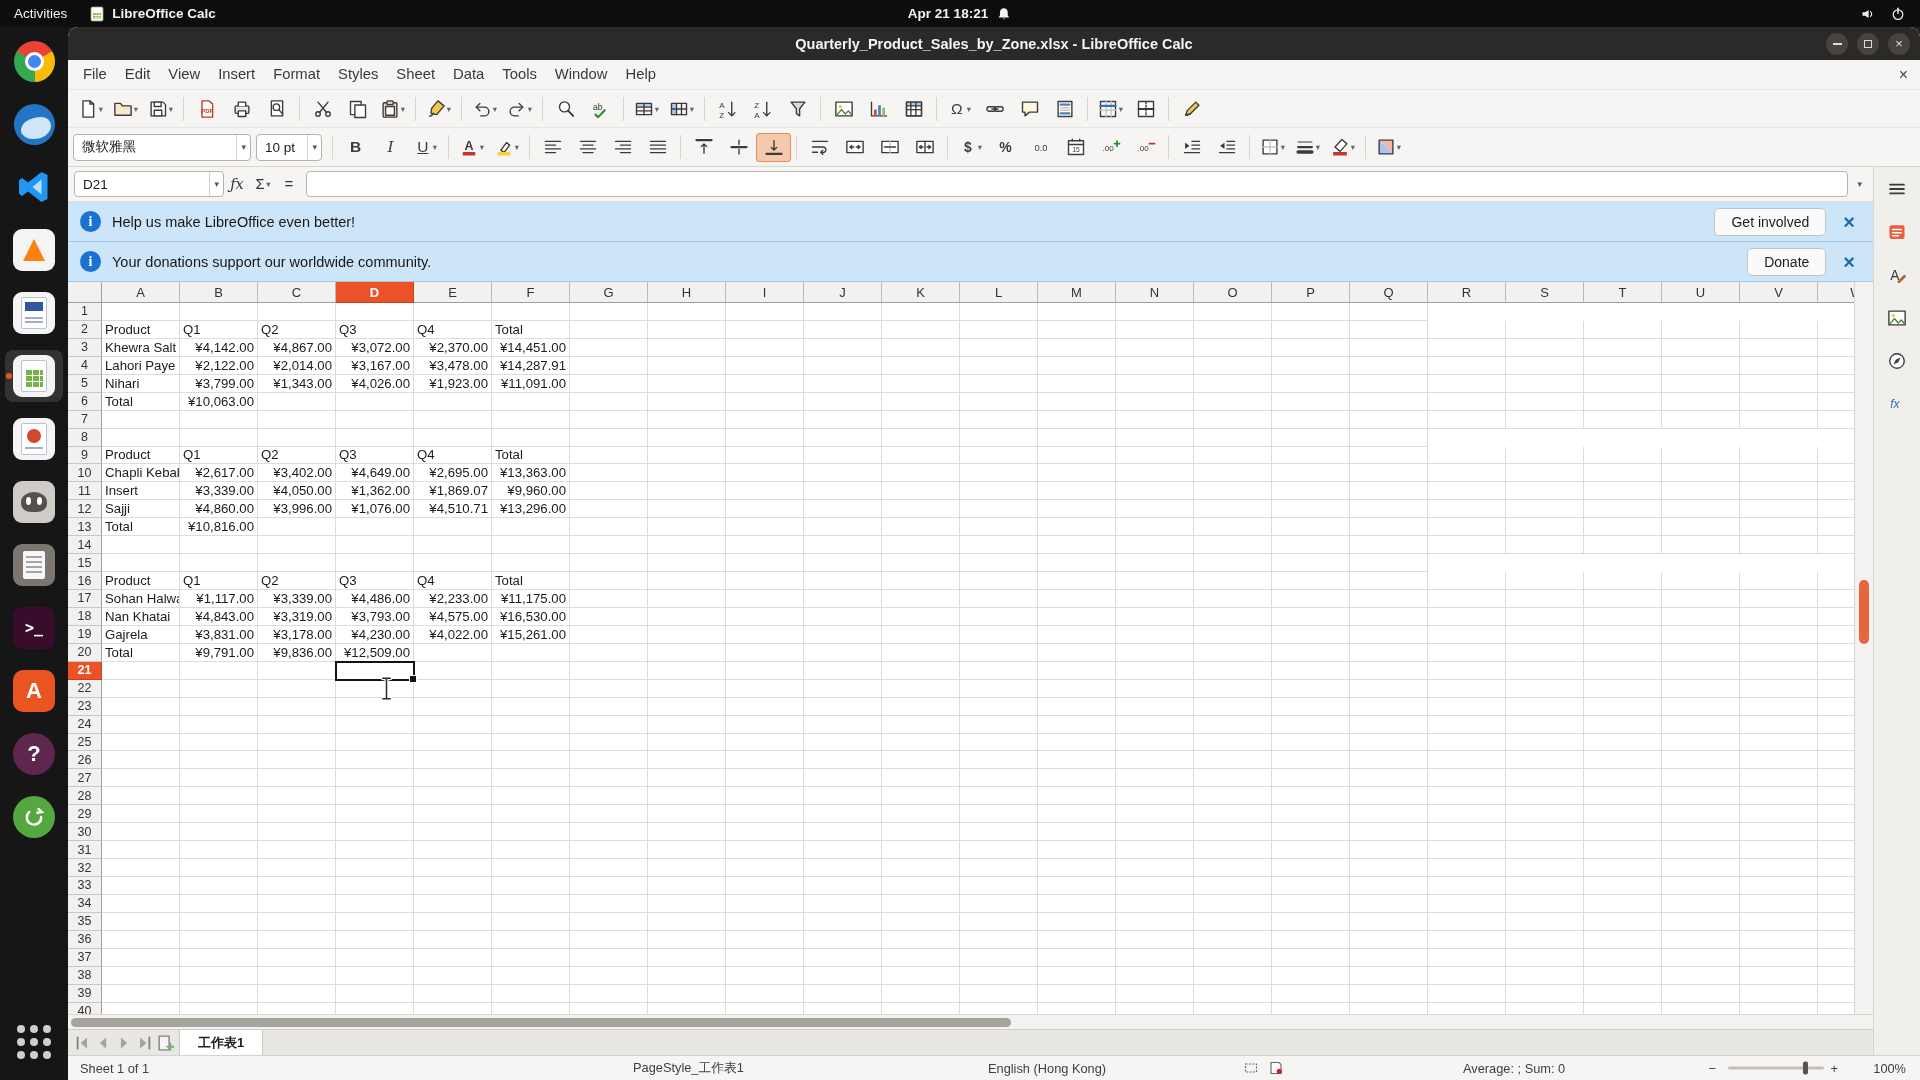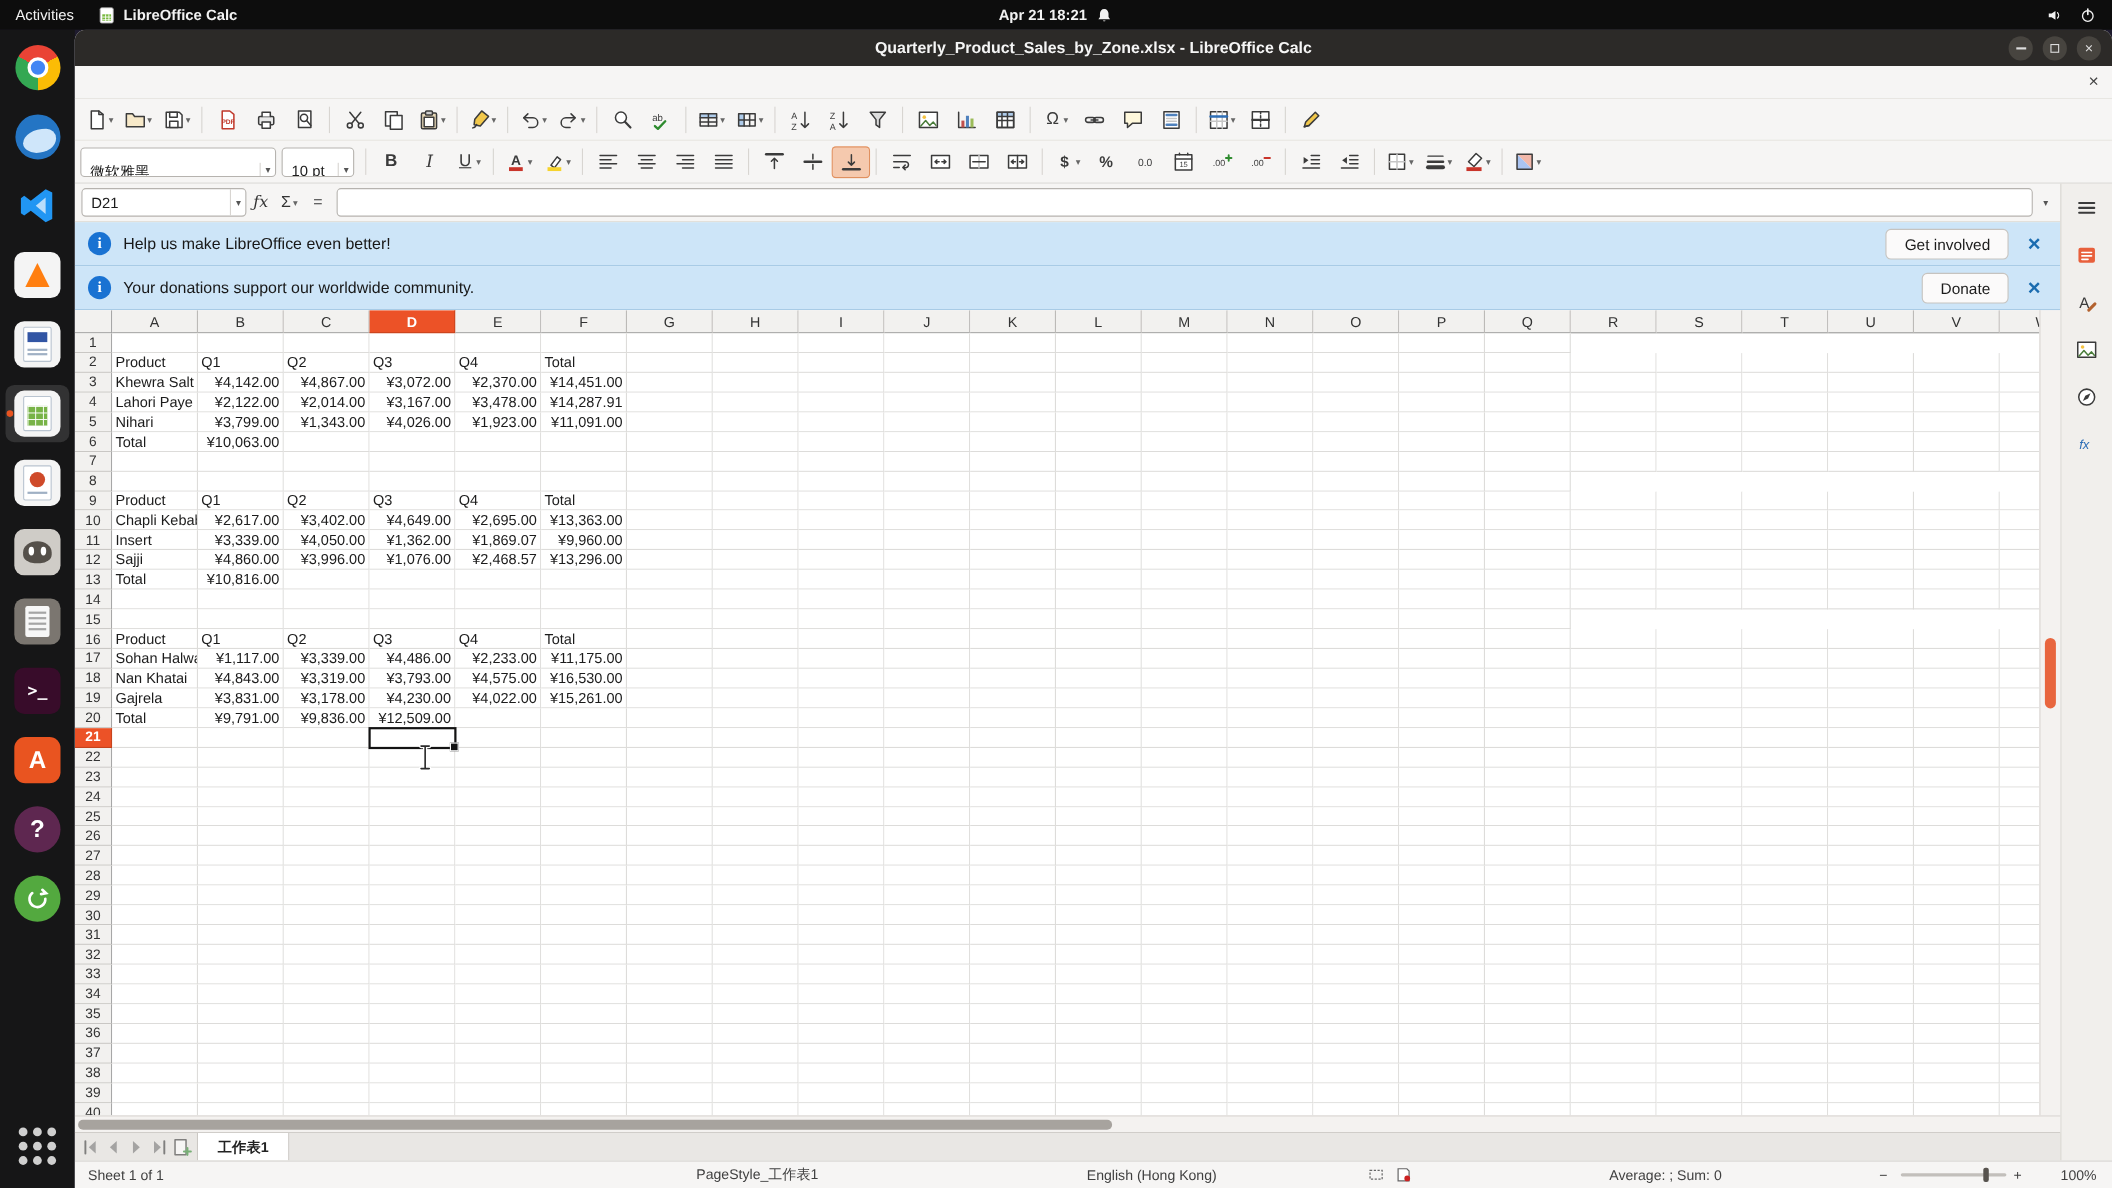--- a/index.html
+++ b/index.html
@@ -69,21 +69,21 @@
   .tb-btn{height:29px;min-width:29px;padding:0 3px;border-radius:4px;display:flex;align-items:center;justify-content:center;}
   .tb-btn.active{background:#f5c9ae;box-shadow:inset 0 0 0 1px #e0905f;}
   .tb-sep{width:1px;height:24px;background:#d8d5d1;margin:0 5px;flex:none;}
   .icon-svg{width:20px;height:20px;display:block;}
   .icon-text{font-size:15.5px;color:#3b3b3b;line-height:20px;min-width:18px;text-align:center;}
   .g-b{font-weight:bold;}
   .g-i{font-style:italic;font-family:"DejaVu Serif",serif;}
   .g-u{text-decoration:underline;}
   .g-cur{font-weight:bold;font-size:14px;}
   .dd{font-size:8.5px;color:#666;margin-left:1px;}
-  .combo{height:27px;background:#fff;border:1px solid #b6b3af;border-radius:4px;display:flex;padding:13px 4px 0 8px;font-size:13.5px;color:#1c1c1c;gap:6px;margin-right:5px;box-sizing:border-box;}
+  .combo{height:27px;background:#fff;border:1px solid #b6b3af;border-radius:4px;display:flex;align-items:center;padding:0 4px 0 8px;font-size:13.5px;color:#1c1c1c;gap:6px;margin-right:5px;box-sizing:border-box;}
   .font-combo{width:178px;}
   .size-combo{width:66px;}
   .combo-val{flex:1;overflow:hidden;white-space:nowrap;}
   .combo-dd{font-size:9px;color:#555;border-left:1px solid #d8d5d1;padding-left:4px;align-self:stretch;display:flex;align-items:center;}
 
   
   .body-row{flex:1;display:flex;min-height:0;}
   .doc-col{flex:1;display:flex;flex-direction:column;min-width:0;}
   .formulabar{height:34px;display:flex;align-items:center;background:#f6f5f4;padding:0 6px;border-bottom:1px solid #e0ded9;flex:none;}
   .namebox{width:150px;height:26px;background:#fff;border:1px solid #b6b3af;border-radius:4px;display:flex;align-items:center;padding:0 4px 0 8px;font-size:13.5px;color:#1c1c1c;box-sizing:border-box;}
@@ -290,20 +290,33 @@
           <span class="win-btn">
               <span class="wb-max"></span>
             </span>
           <span class="win-btn">
               <span class="wb-close">×</span>
             </span>
         </span>
       </div>
 
       <div class="menubar">
+        <span class="menu-items">
+            <span class="menu-item">File</span>
+            <span class="menu-item">Edit</span>
+            <span class="menu-item">View</span>
+            <span class="menu-item">Insert</span>
+            <span class="menu-item">Format</span>
+            <span class="menu-item">Styles</span>
+            <span class="menu-item">Sheet</span>
+            <span class="menu-item">Data</span>
+            <span class="menu-item">Tools</span>
+            <span class="menu-item">Window</span>
+            <span class="menu-item">Help</span>
+          </span>
         <span class="doc-close">×</span>
       </div>
 
       <div class="toolbar std">
         <span class="tb-items">
             <span class="tb-btn">
               <span>
                 <svg class="icon-svg" viewBox="0 0 16 16" fill="none" stroke="#3b3b3b" stroke-width="1.1" stroke-linecap="round" stroke-linejoin="round">
                   <path d="M4 1.5h5.5L12.5 4v10.5h-8.5z" fill="#fff"></path>
                   <path d="M9.5 1.5V4h3"></path>
@@ -1128,21 +1141,21 @@
                     <span class="cell" style="width: 78px;"></span>
                     <span class="cell" style="width: 78px;"></span>
                     <span class="cell" style="width: 78px;"></span>
                   </div>
                   <div class="grow">
                     <span class="rowhdr">12</span>
                     <span class="cell" style="width: 78px;">Sajji</span>
                     <span class="cell a-r" style="width: 78px;">¥4,860.00</span>
                     <span class="cell a-r" style="width: 78px;">¥3,996.00</span>
                     <span class="cell a-r" style="width: 78px;">¥1,076.00</span>
-                    <span class="cell a-r" style="width: 78px;">¥2,468.57</span>
+                    <span class="cell a-r" style="width: 78px;">¥4,510.71</span>
                     <span class="cell a-r" style="width: 78px;">¥13,296.00</span>
                     <span class="cell" style="width: 78px;"></span>
                     <span class="cell" style="width: 78px;"></span>
                     <span class="cell" style="width: 78px;"></span>
                     <span class="cell" style="width: 78px;"></span>
                     <span class="cell" style="width: 78px;"></span>
                     <span class="cell" style="width: 78px;"></span>
                     <span class="cell" style="width: 78px;"></span>
                     <span class="cell" style="width: 78px;"></span>
                     <span class="cell" style="width: 78px;"></span>

